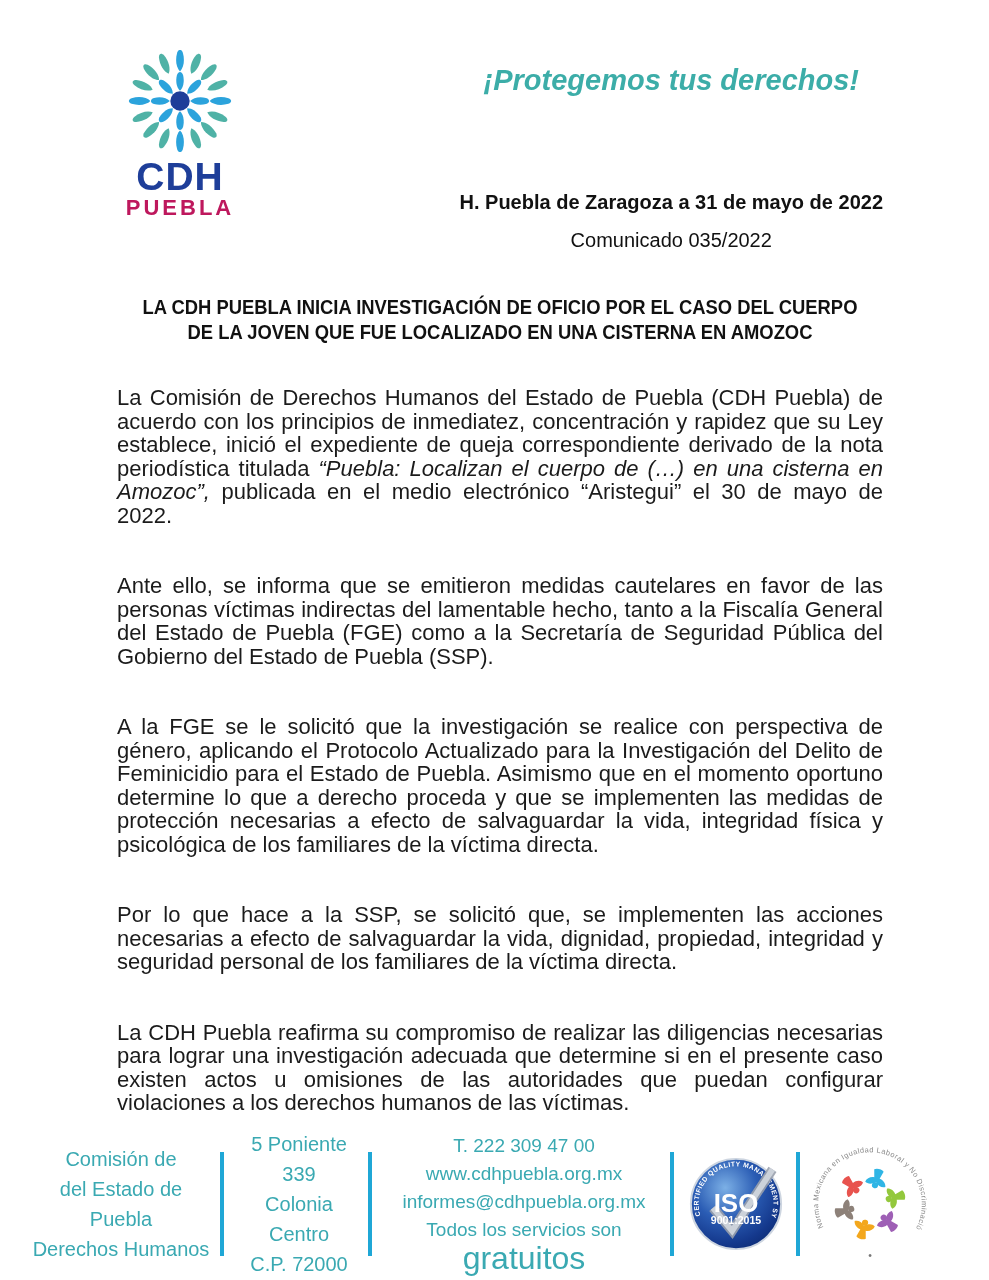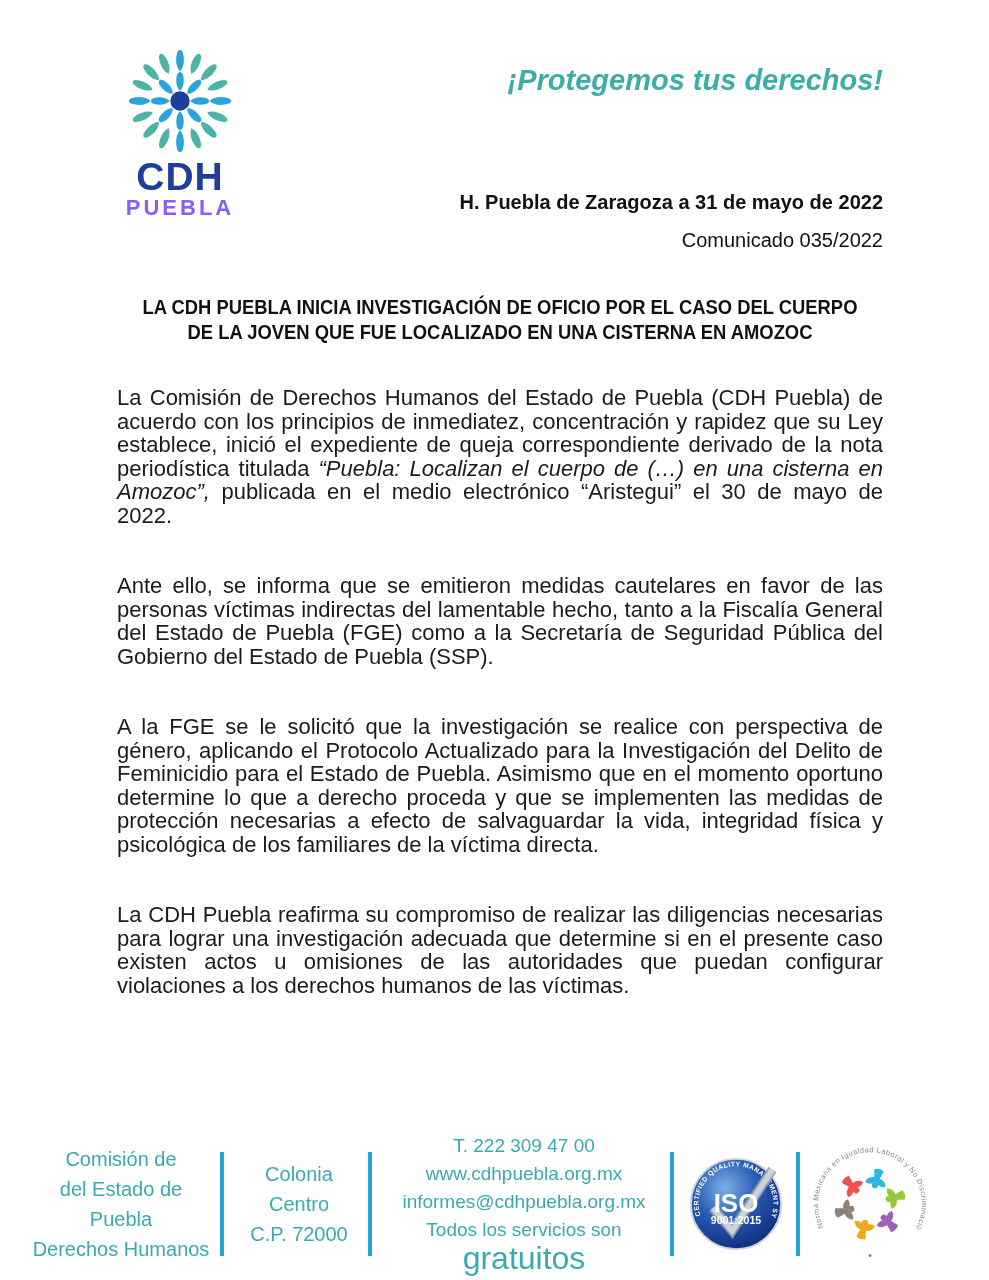--- a/index.html
+++ b/index.html
@@ -5,22 +5,22 @@
   html,body{margin:0;padding:0;background:#ffffff;}
   .page{
     position:relative;width:989px;height:1280px;margin:0 auto;background:#ffffff;
     font-family:"Liberation Sans","DejaVu Sans",sans-serif;color:#1b1b1b;overflow:hidden;
   }
   
   .header{display:flex;justify-content:space-between;padding:50px 106px 0 120px;}
   .brand{width:120px;text-align:center;}
   .brand svg.flower{width:104px;height:102px;display:block;margin:0 auto;}
   .brand .acronym{font-size:39px;font-weight:bold;color:#1e3e99;letter-spacing:1px;line-height:38px;margin-top:6px;}
-  .brand .region{font-size:22px;font-weight:bold;color:#8b5cf6;letter-spacing:3px;line-height:24px;}
-  .header-right{text-align:right;padding-top:12px;}
+  .brand .region{font-size:22px;font-weight:bold;color:#be185d;letter-spacing:3px;line-height:24px;}
+  .header-right{text-align:center;padding-top:12px;}
   .tagline{font-size:29px;line-height:36px;font-style:italic;color:#3cada8;font-weight:bold;}
   .dateline{margin-top:92px;font-size:20px;line-height:24px;font-weight:bold;color:#111;}
   .comunicado{margin-top:14px;font-size:20px;line-height:24px;font-weight:normal;color:#111;}
   
   .doc-title{width:840px;margin:43px 0 0 80px;text-align:center;}
   .doc-title .line{display:block;white-space:nowrap;font-weight:bold;font-size:20px;line-height:24.5px;
     transform:scaleX(0.92);transform-origin:50% 50%;color:#111;}
   
   .body-text{padding:0 106px 0 117px;margin-top:42px;}
   .body-text p{margin:0 0 47px 0;font-size:22px;line-height:23.5px;text-align:justify;color:#1b1b1b;}
@@ -95,31 +95,33 @@
 
   <h1 class="doc-title" style="margin-top:43px;margin-bottom:0;text-align:center;">
     <span class="line">LA CDH PUEBLA INICIA INVESTIGACIÓN DE OFICIO POR EL CASO DEL CUERPO</span>
     <span class="line">DE LA JOVEN QUE FUE LOCALIZADO EN UNA CISTERNA EN AMOZOC</span>
   </h1>
 
   <div class="body-text">
     <p><span>La Comisión de Derechos Humanos del Estado de Puebla (CDH Puebla) de acuerdo con los principios de inmediatez, concentración y rapidez que su Ley establece, inició el expediente de queja correspondiente derivado de la nota periodística titulada </span><span class="it">“Puebla: Localizan el cuerpo de (…) en una cisterna en Amozoc”,</span><span> publicada en el medio electrónico “Aristegui” el 30 de mayo de 2022.</span></p>
     <p>Ante ello, se informa que se emitieron medidas cautelares en favor de las personas víctimas indirectas del lamentable hecho, tanto a la Fiscalía General del Estado de Puebla (FGE) como a la Secretaría de Seguridad Pública del Gobierno del Estado de Puebla (SSP).</p>
     <p>A la FGE se le solicitó que la investigación se realice con perspectiva de género, aplicando el Protocolo Actualizado para la Investigación del Delito de Feminicidio para el Estado de Puebla. Asimismo que en el momento oportuno determine lo que a derecho proceda y que se implementen las medidas de protección necesarias a efecto de salvaguardar la vida, integridad física y psicológica de los familiares de la víctima directa.</p>
+    <p>Por lo que hace a la SSP, se solicitó que, se implementen las acciones necesarias a efecto de salvaguardar la vida, dignidad, propiedad, integridad y seguridad personal de los familiares de la víctima directa.</p>
     <p>La CDH Puebla reafirma su compromiso de realizar las diligencias necesarias para lograr una investigación adecuada que determine si en el presente caso existen actos u omisiones de las autoridades que puedan configurar violaciones a los derechos humanos de las víctimas.</p>
   </div>
 
   <div class="footer">
     <div class="f-org">
       <div>Comisión de</div>
       <div>del Estado de Puebla</div>
       <div>Derechos Humanos</div>
     </div>
     <div class="f-divider d1"></div>
     <div class="f-address">
+      <div>5 Poniente 339</div>
       <div>Colonia Centro</div>
       <div>C.P. 72000</div>
     </div>
     <div class="f-divider d2"></div>
     <div class="f-contact">
       <div>T. 222 309 47 00</div>
       <div>www.cdhpuebla.org.mx</div>
       <div>informes@cdhpuebla.org.mx</div>
       <div class="services"><span>Todos los servicios son </span><span class="big">gratuitos</span></div>
     </div>

